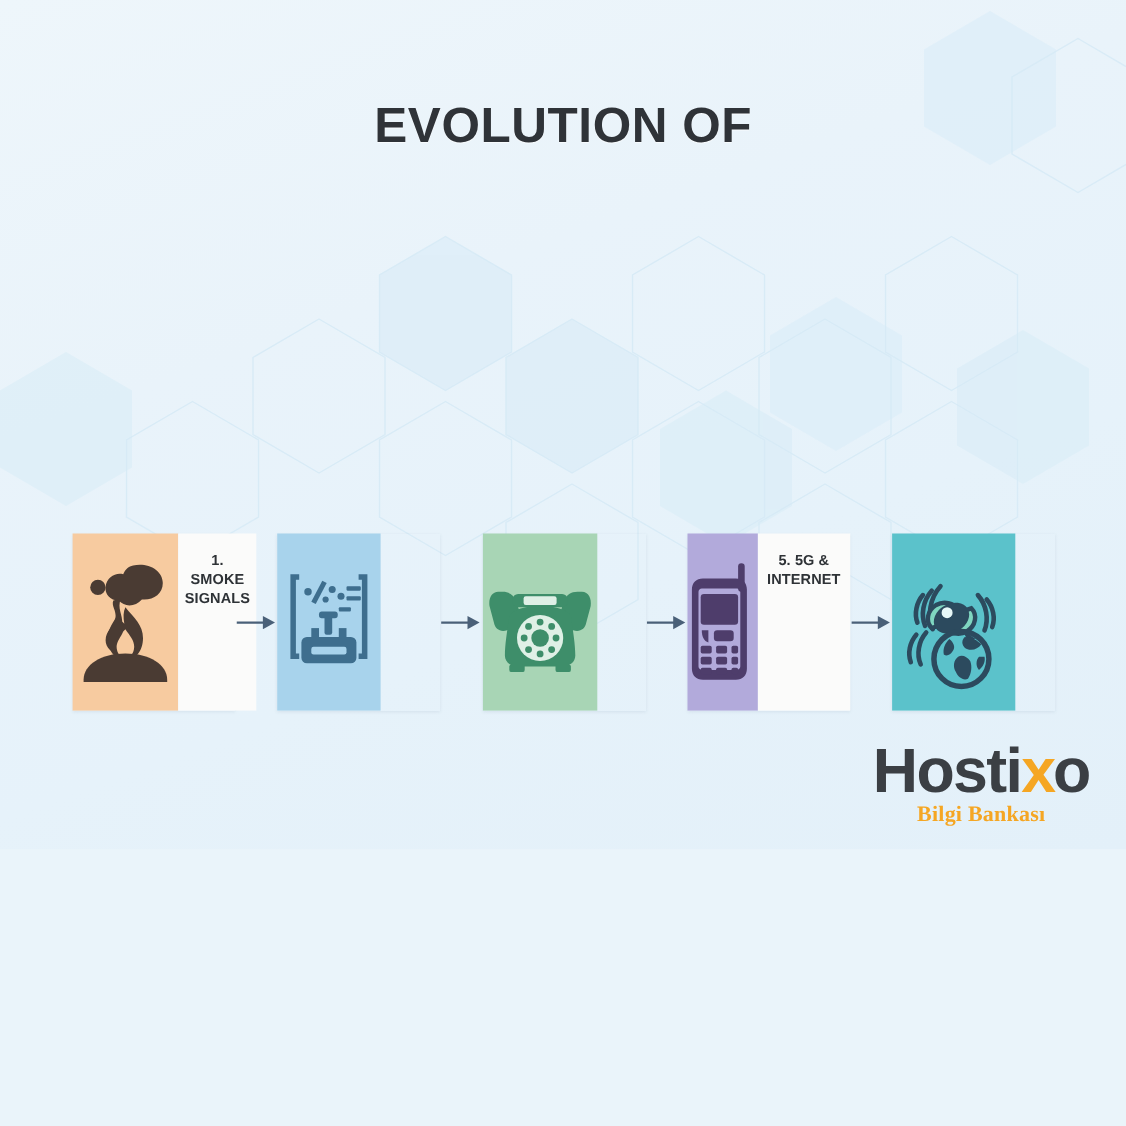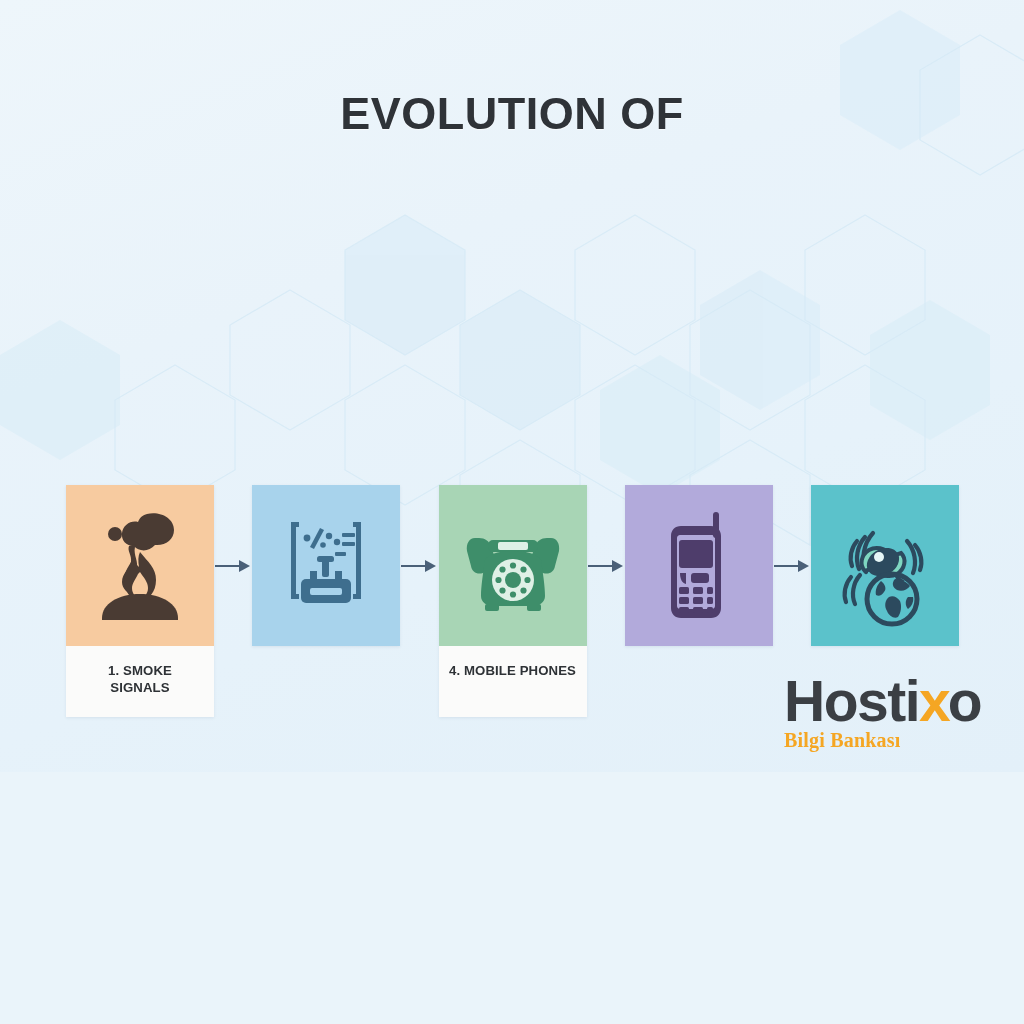--- a/index.html
+++ b/index.html
@@ -64,21 +64,21 @@
     height: 232px;
     display: flex;
     align-items: flex-start;
     justify-content: space-between;
   }
 
   .card {
     width: 148px;
     flex: 0 0 148px;
     display: flex;
-    flex-direction: column;
+    flex-direction: row;
     box-shadow: 0 1px 3px rgba(60,90,120,0.10);
   }
   .card-icon {
     height: 161px;
     display: flex;
     align-items: center;
     justify-content: center;
   }
   .card-icon svg {
     display: block;
@@ -105,21 +105,21 @@
     justify-content: center;
   }
   .arrow svg { display: block; }
 
   
   .logo {
     position: absolute;
     right: 24px;
     bottom: 20px;
     width: 216px;
-    text-align: left;
+    text-align: center;
   }
   .logo-word {
     font-family: "Liberation Sans", sans-serif;
     font-weight: 700;
     font-size: 57px;
     line-height: 58px;
     letter-spacing: -1.5px;
     color: #3b3f44;
     white-space: nowrap;
   }
@@ -297,23 +297,20 @@
                 <circle cx="62.5" cy="72.5" r="3.1"></circle>
                 <circle cx="52" cy="76.5" r="3.1"></circle>
                 <circle cx="41.5" cy="72.5" r="3.1"></circle>
                 <circle cx="37.5" cy="62" r="3.1"></circle>
                 <circle cx="41.5" cy="51.5" r="3.1"></circle>
               </g>
             </g>
           </svg>
         </span>
       </div>
-      <div class="card-label">
-        <span>4. MOBILE PHONES</span>
-      </div>
     </div>
 
     <div class="arrow">
       <svg width="36" height="16" viewBox="0 0 36 16" xmlns="http://www.w3.org/2000/svg">
         <line x1="0" y1="8" x2="25" y2="8" stroke="#4a6078" stroke-width="2"></line>
         <polygon points="24,2 35,8 24,14" fill="#4a6078"></polygon>
       </svg>
     </div>
 
     <div class="card">
@@ -340,20 +337,23 @@
                 <rect x="26" y="87" width="10" height="7" rx="1.6"></rect>
                 <rect x="40" y="87" width="6" height="7" rx="1.6"></rect>
                 <rect x="12" y="97" width="10" height="6" rx="1.6"></rect>
                 <rect x="26" y="97" width="10" height="6" rx="1.6"></rect>
                 <rect x="40" y="97" width="6" height="6" rx="1.6"></rect>
               </g>
             </g>
           </svg>
         </span>
       </div>
+      <div class="card-label">
+        <span>5. 5G &amp; INTERNET</span>
+      </div>
     </div>
 
     <div class="arrow">
       <svg width="36" height="16" viewBox="0 0 36 16" xmlns="http://www.w3.org/2000/svg">
         <line x1="0" y1="8" x2="25" y2="8" stroke="#4a6078" stroke-width="2"></line>
         <polygon points="24,2 35,8 24,14" fill="#4a6078"></polygon>
       </svg>
     </div>
 
     <div class="card">

